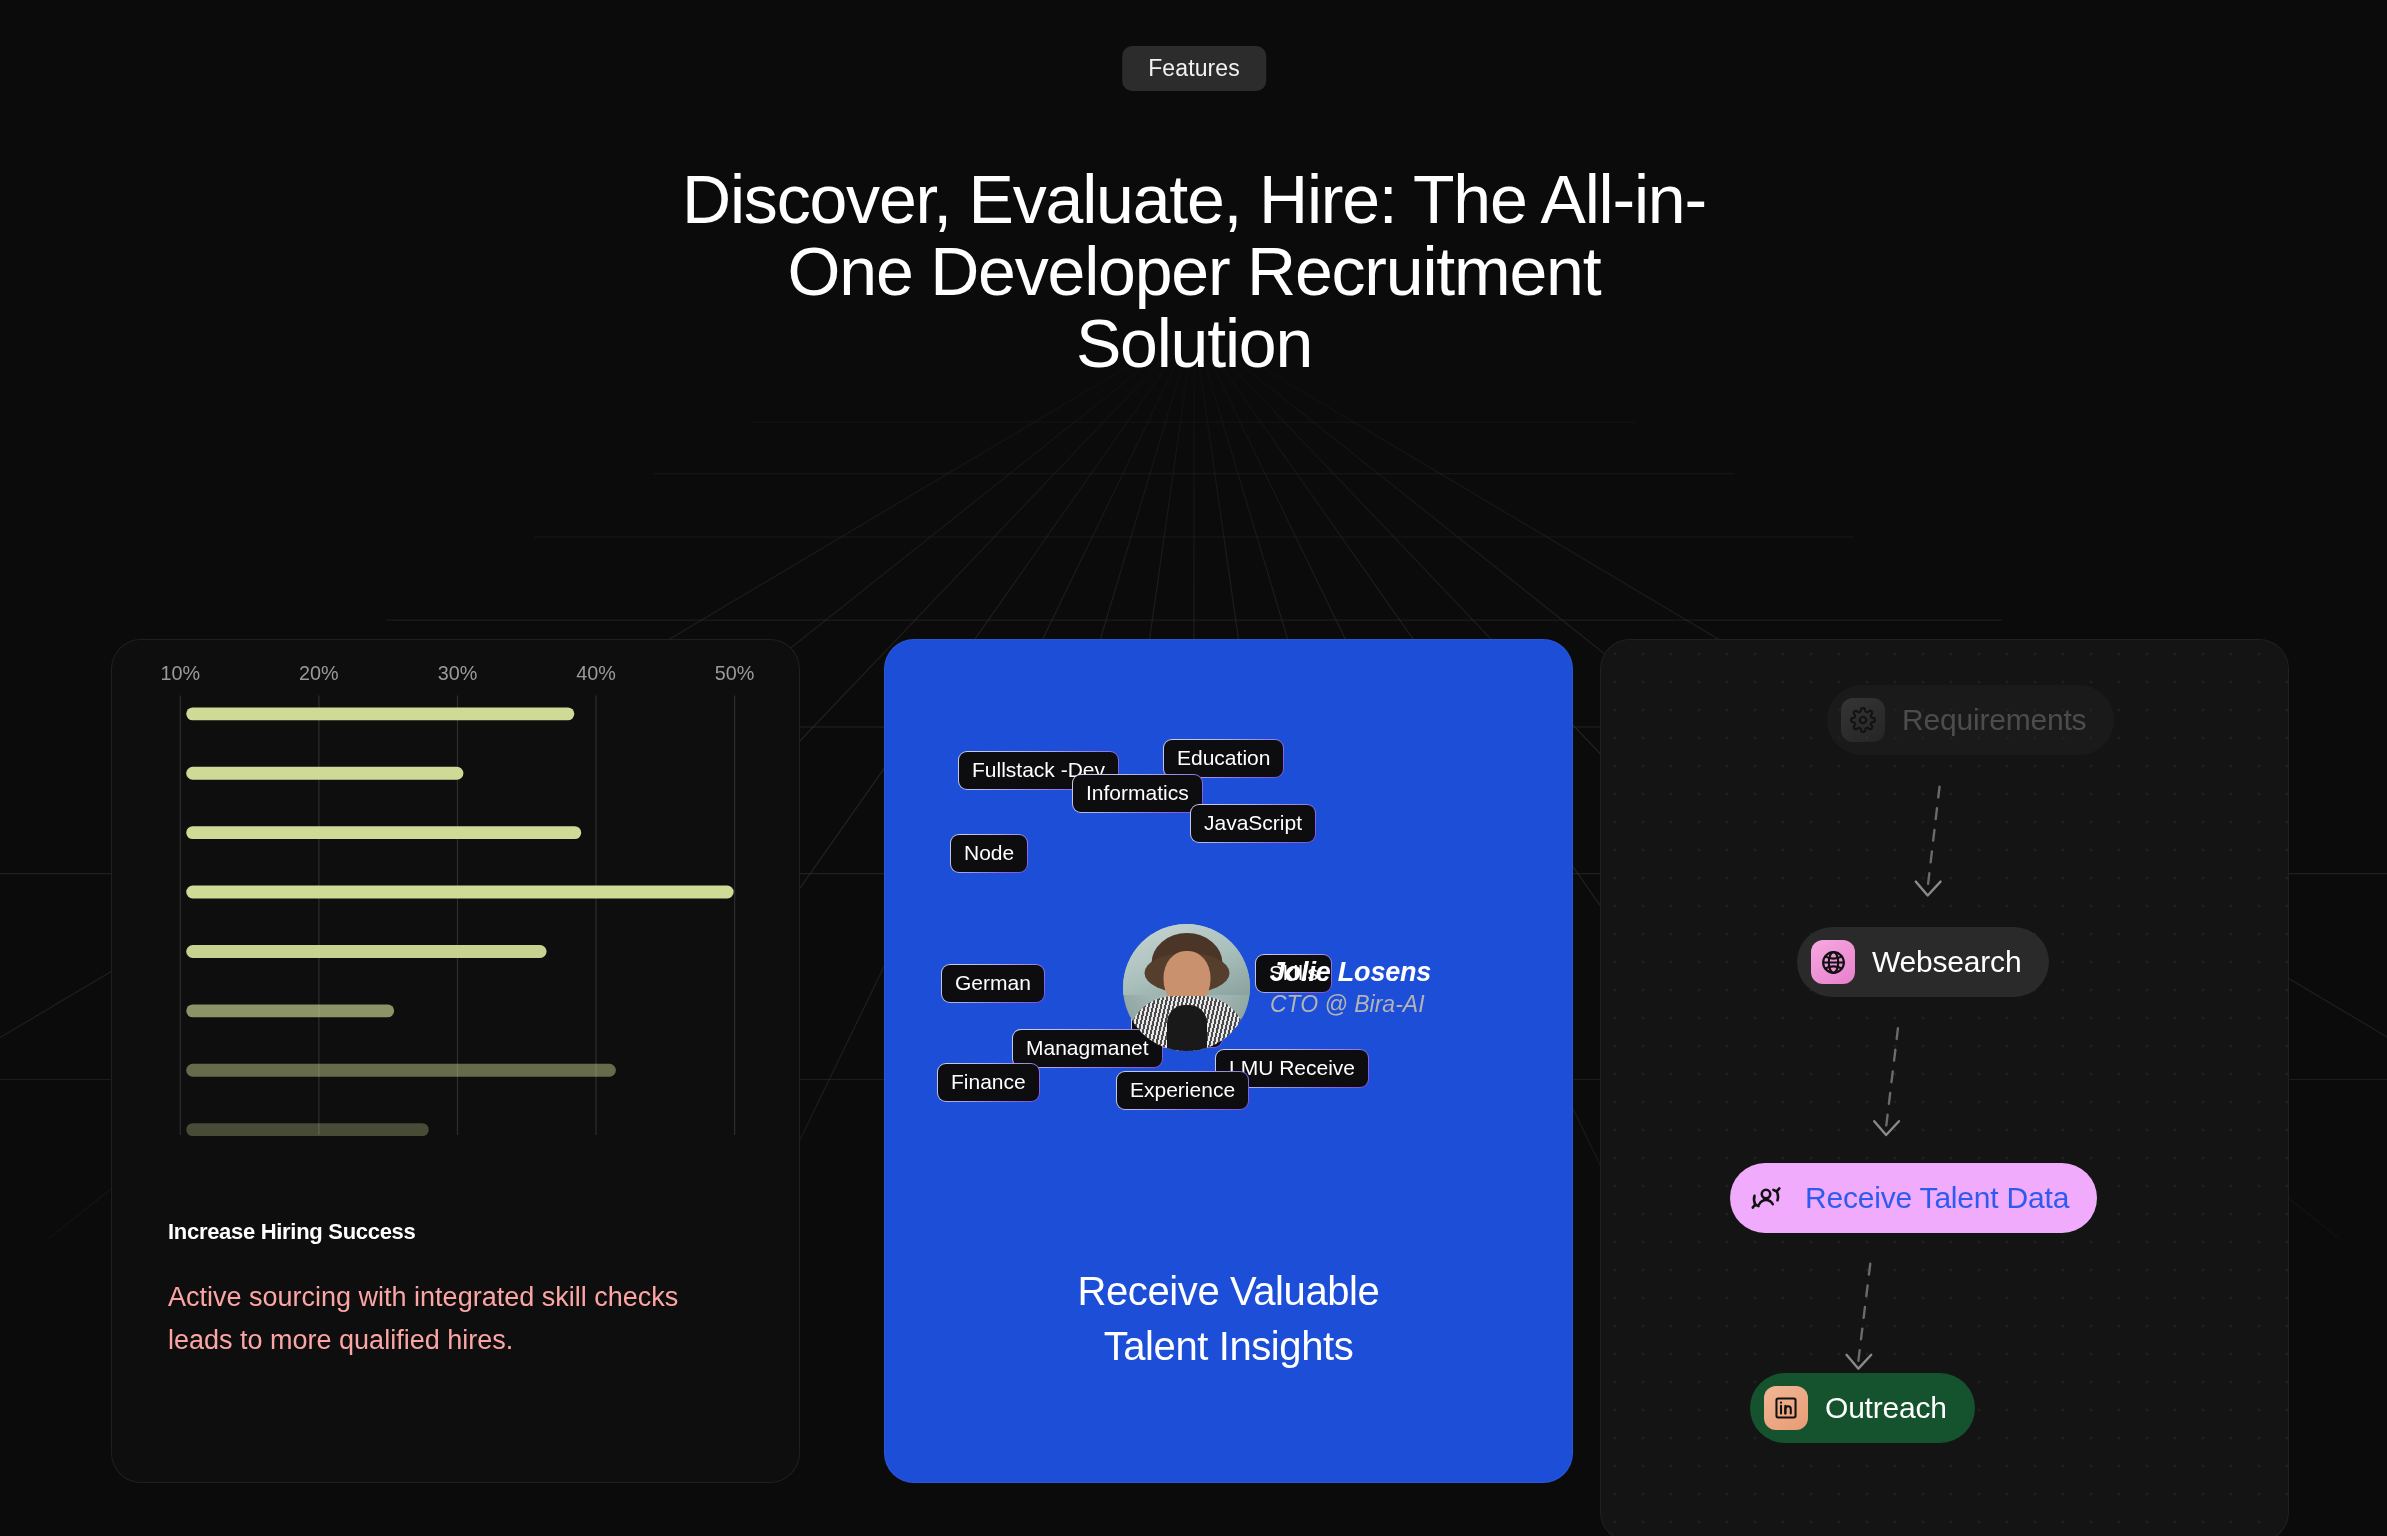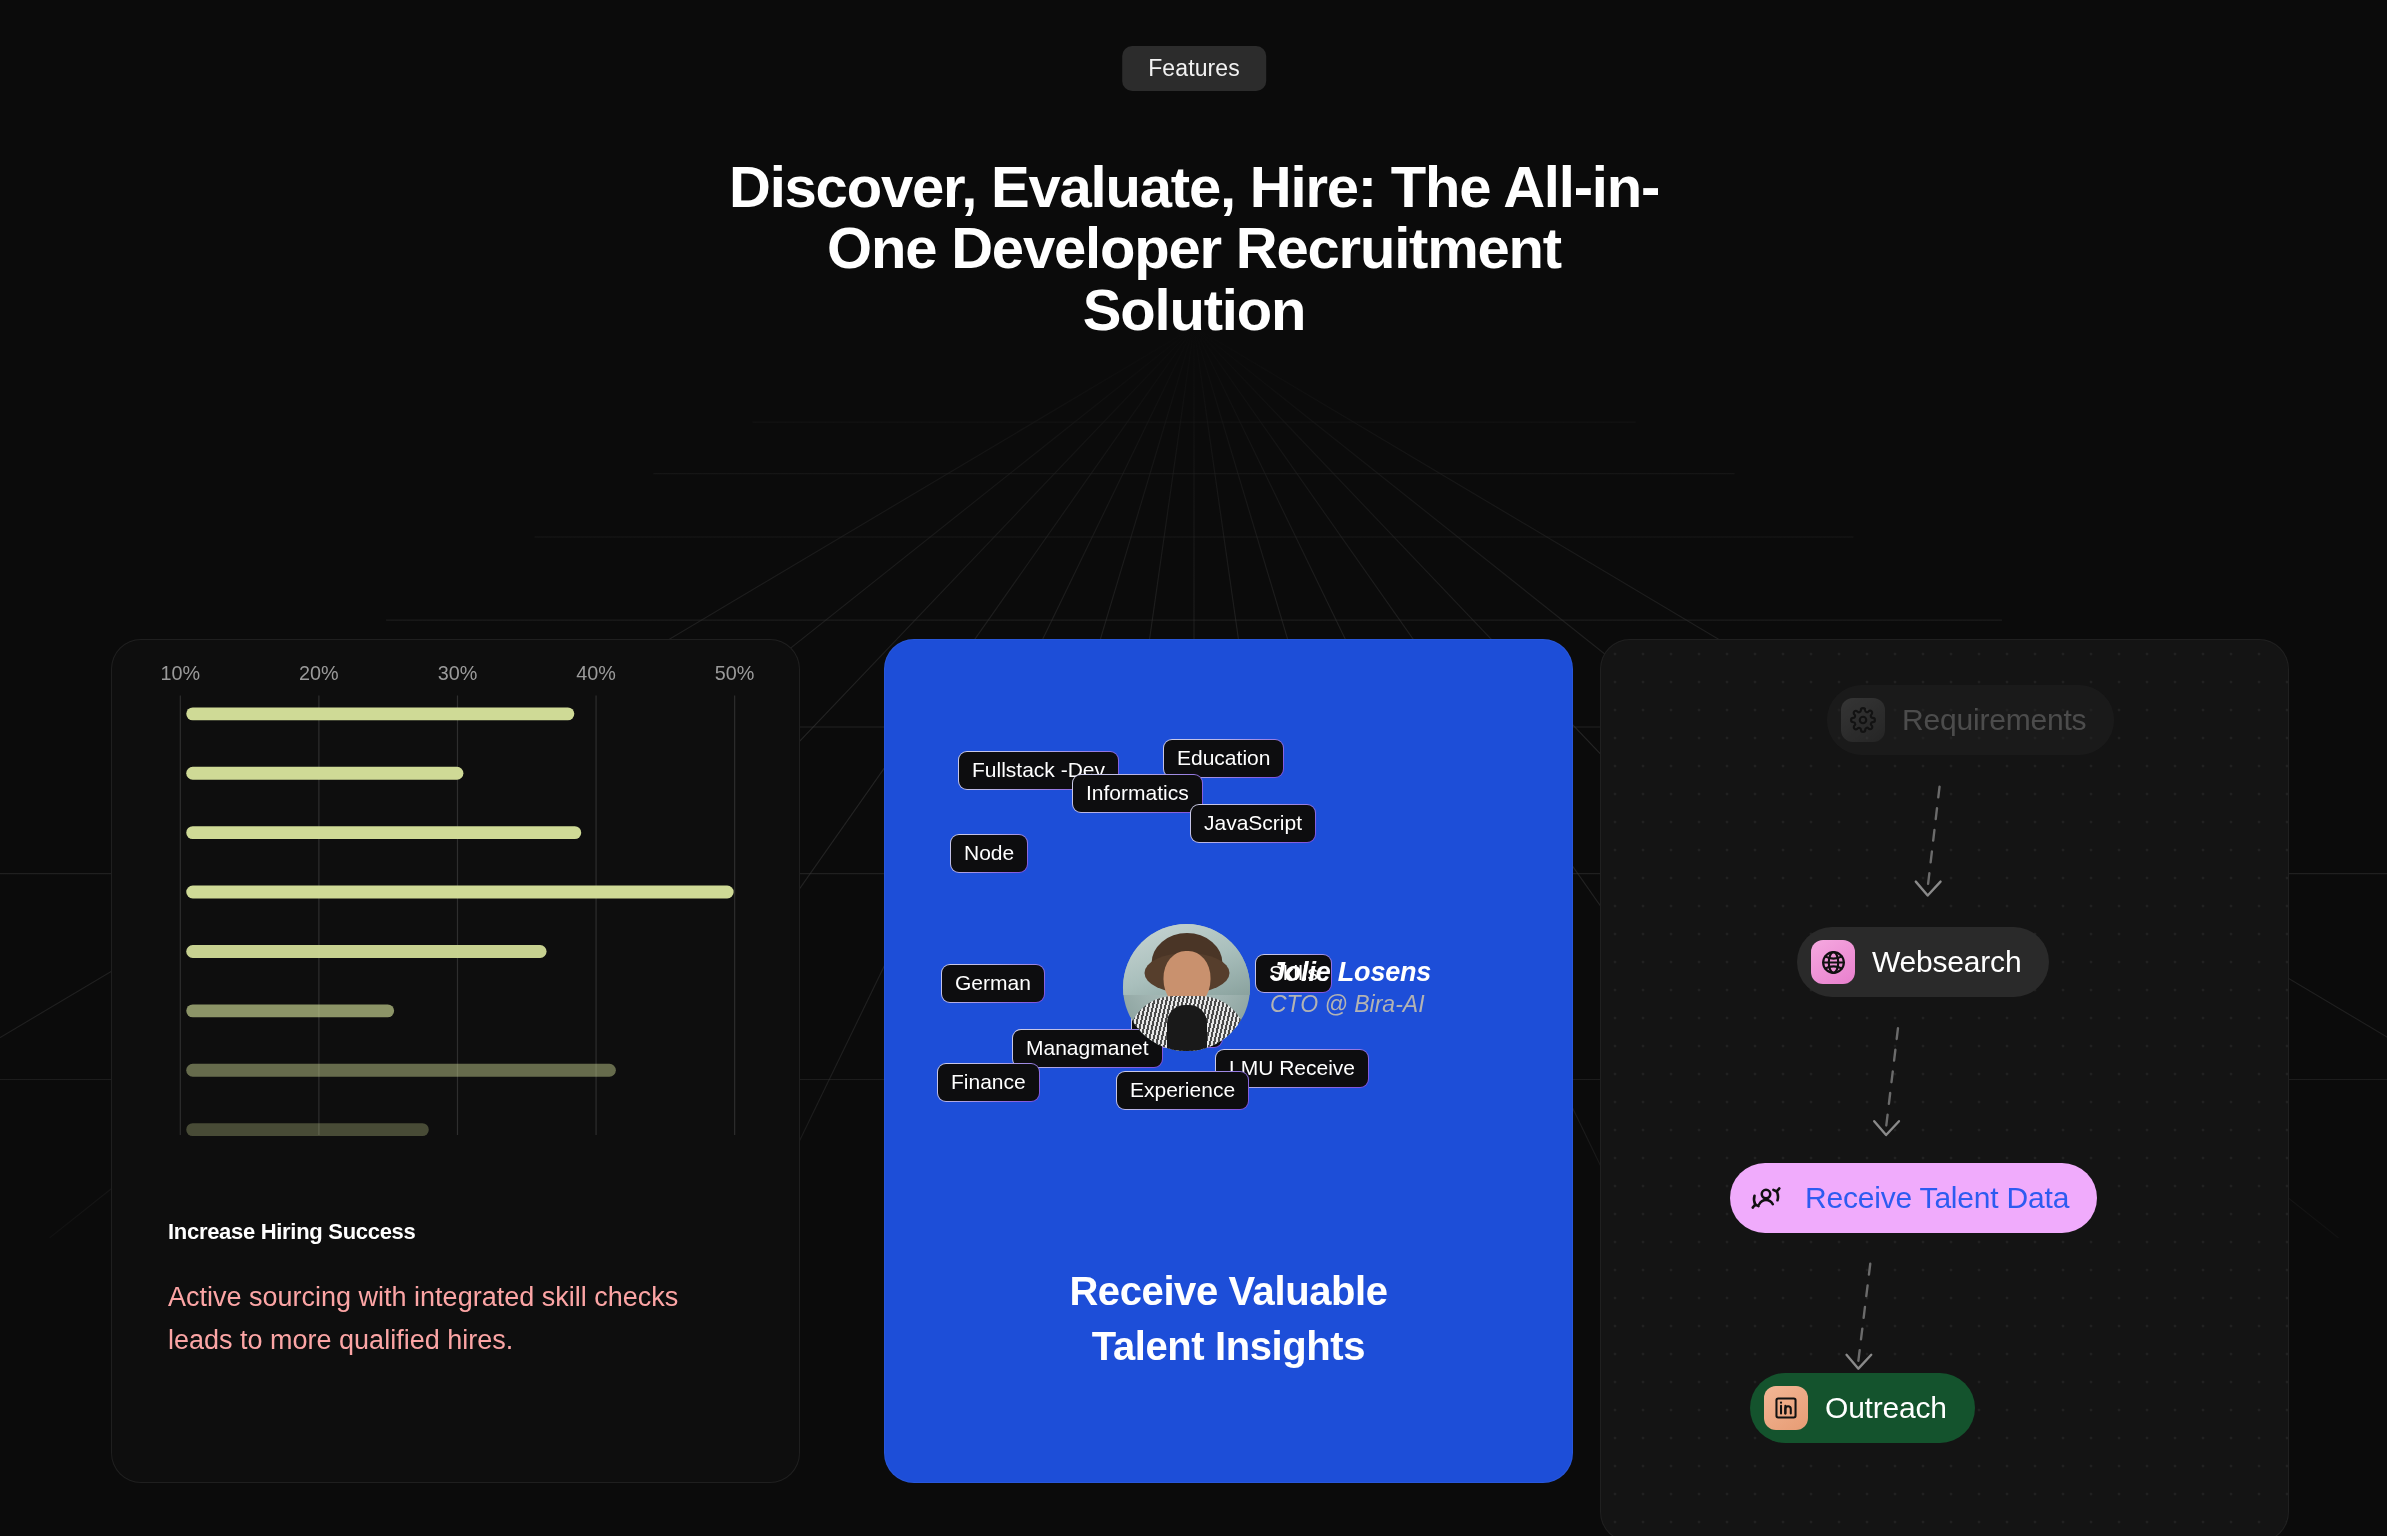--- a/index.html
+++ b/index.html
@@ -21,21 +21,21 @@
   
   .pill{
     position:absolute;left:50%;top:46px;transform:translateX(-50%);
     background:#2c2c2c;color:#f2f2f2;border-radius:10px;
     padding:11px 26px;font-size:23px;line-height:1;letter-spacing:0.1px;
     white-space:nowrap;
   }
   .headline{
     position:absolute;left:50%;top:117px;transform:translateX(-50%);
     width:1317px;text-align:center;color:#ffffff;
-    font-size:58px;line-height:1.06;font-weight:700;letter-spacing:-1.2px;
+    font-size:68px;line-height:1.06;font-weight:400;letter-spacing:-1.2px;
   }
 
   
   .cards{position:absolute;left:0;top:639px;width:2388px;height:901px;}
   .card{
     position:absolute;top:0;width:687px;height:842px;
     border-radius:30px;border:1px solid rgba(255,255,255,0.075);
     background:#0e0e0e;overflow:hidden;
   }
   .card.c1{left:111px;}
@@ -83,21 +83,21 @@
     width:26px;height:22px;background:#bb835f;z-index:1;}
   .avatar .body{position:absolute;left:50%;bottom:0;transform:translateX(-50%);
     width:119px;height:55px;border-radius:46px 46px 0 0;
     background:repeating-linear-gradient(103deg,#e8e8e8 0 2px,#4a4a4a 2px 4px);z-index:3;}
   .avatar .top{position:absolute;left:50%;bottom:0;transform:translateX(-50%);
     width:40px;height:46px;border-radius:18px 18px 0 0;background:#191919;z-index:4;}
   .pname{color:#ffffff;font-size:27px;font-weight:700;letter-spacing:-0.2px;}
   .prole{color:#b3b3b3;font-size:23px;margin-top:3px;}
   .c2-title{
     position:absolute;left:0;top:624px;width:687px;text-align:center;
-    color:#fff;font-size:40px;line-height:1.38;font-weight:700;letter-spacing:-0.4px;
+    color:#fff;font-size:40px;line-height:1.38;font-weight:400;letter-spacing:-0.4px;
   }
 
   
   .dots{position:absolute;inset:0;
     background-image:radial-gradient(rgba(255,255,255,0.055) 1.5px, transparent 1.6px);
     background-size:28px 28px;}
   .flow{position:absolute;inset:0;}
   .node{
     position:absolute;display:flex;align-items:center;gap:17px;
     padding:13px 28px 13px 14px;border-radius:40px;white-space:nowrap;

